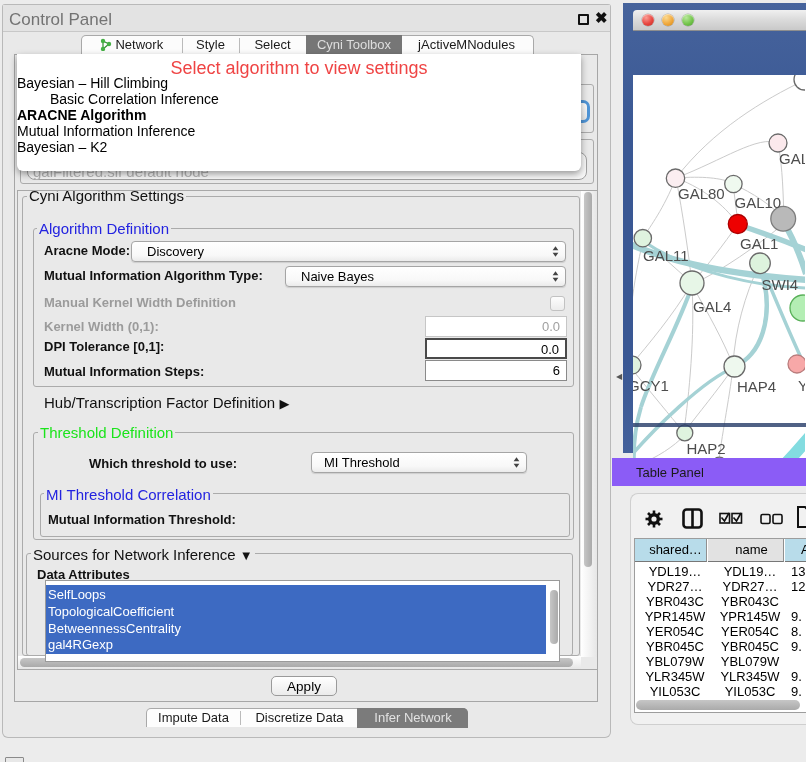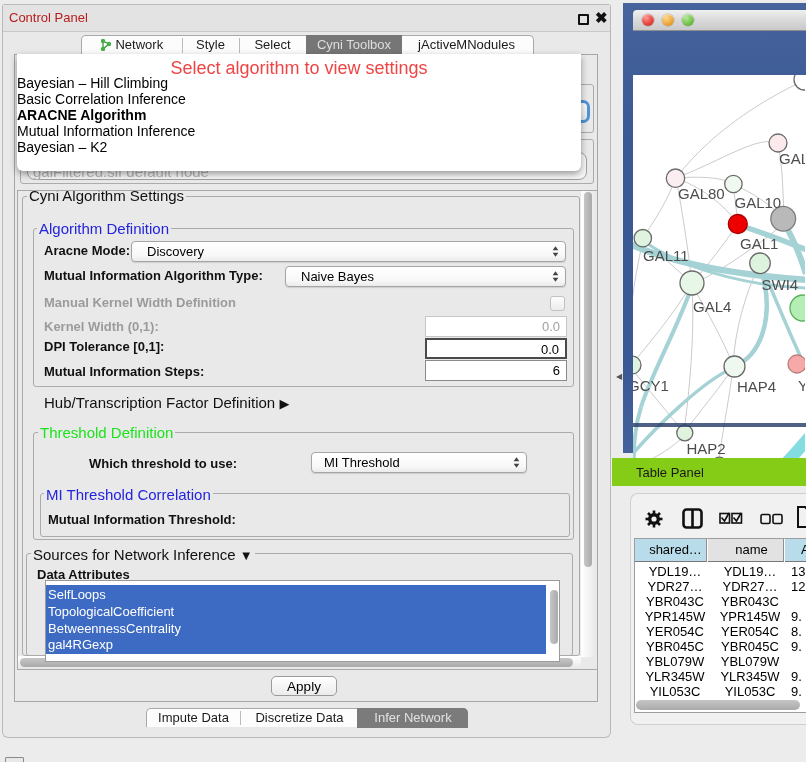--- a/index.html
+++ b/index.html
@@ -3,21 +3,21 @@
 <meta charset="utf-8">
 <style>
 * { margin:0; padding:0; box-sizing:border-box; }
 html,body { width:806px; height:762px; overflow:hidden; }
 body { font-family:"Liberation Sans", sans-serif; background:#ececec; position:relative; overflow:hidden; }
 .abs { position:absolute; }
 .b { font-weight:bold; }
 
 #cpanel { left:3px; top:5px; width:607px; height:732px; background:#e9e9e9; box-shadow:0 0 0 1px #b9b9b9; border-radius:2px 2px 5px 5px; }
 #titlebar { position:absolute; left:0; top:0; width:100%; height:27px; background:#e3e3e3; border-bottom:1px solid #c8c8c8; }
-#titlebar .t { position:absolute; left:6px; top:5px; font-size:13px; color:#b91c1c; }
+#titlebar .t { position:absolute; left:6px; top:5px; font-size:17px; color:#737373; }
 #btn-float { position:absolute; left:575px; top:9px; width:11px; height:11px; border:2px solid #111; border-radius:1px; }
 #btn-close { position:absolute; left:592px; top:4px; font-size:15px; font-weight:bold; color:#111; }
 
 .tabtx { position:absolute; top:32px; height:17px; font-size:13px; color:#1a1a1a; text-align:center; line-height:16px; }
 .btx { position:absolute; top:705px; height:17px; font-size:13px; color:#1a1a1a; text-align:center; line-height:16px; }
 
 .grp { position:absolute; border:1px solid #ababab; border-radius:3px; }
 .grp-lbl { position:absolute; background:#e9e9e9; padding:0 2px; font-size:15px; white-space:nowrap; }
 
 .combo { position:absolute; height:21px; border:1px solid #a5a5a5; border-radius:4px; background:linear-gradient(#ffffff,#f8f8f8 70%,#ebebeb); font-size:13px; color:#000; line-height:19px; padding-left:15px; box-shadow:0 1px 1px rgba(0,0,0,0.12); }
@@ -32,21 +32,21 @@
 #popup .it { position:absolute; left:0px; font-size:14px; color:#000; white-space:nowrap; }
 
 .thumbv { position:absolute; background:linear-gradient(90deg,#c6c6c6,#aaaaaa); border-radius:5px; }
 .thumbh { position:absolute; background:linear-gradient(#c6c6c6,#aaaaaa); border-radius:5px; }
 
 #netframe { left:623px; top:3px; width:183px; height:450px; background:linear-gradient(#46639c,#3a5894 30%,#3a5894 80%,#44619b); }
 #mactitle { position:absolute; left:10px; top:7px; width:173px; height:21px; background:linear-gradient(#f0f0f0,#dcdcdc 45%,#c9c9c9); border-bottom:1px solid #8e8e8e; border-radius:4px 0 0 0; }
 .light { position:absolute; top:4px; width:12px; height:12px; border-radius:50%; box-shadow:inset 0 1px 1px rgba(255,255,255,0.5), 0 0 0 0.5px rgba(0,0,0,0.25); }
 #canvas { position:absolute; left:10px; top:28px; width:197px; height:392px; background:#fff; overflow:hidden;margin-top:44px; }
 #canvshadow { position:absolute; left:10px; top:420px; width:173px; height:4px; background:#243a66; opacity:.8; }
-#tablepanelbar { left:612px; top:458px; width:194px; height:28px; background:#84cc16; }
+#tablepanelbar { left:612px; top:458px; width:194px; height:28px; background:#8b5cf6; }
 #tablepanelbar .t { position:absolute; left:24px; top:7px; font-size:13px; color:#1a1a1a; }
 #tablebox { left:630px; top:493px; width:176px; height:232px; background:#f1f1f1; border:1px solid #cfcfcf; border-radius:8px 0 0 8px; border-right:none; }
 #tableinner { position:absolute; left:3px; top:44px; width:173px; height:175px; background:#fff; border:1px solid #9d9d9d; border-right:none; }
 .hdr { position:absolute; top:0; height:23px; border-right:1px solid #909090; font-size:13px; text-align:center; line-height:22px; color:#000; border-bottom:1px solid #777; }
 .cell { position:absolute; font-size:13px; color:#000; text-align:center; white-space:nowrap; }
 </style>
 </head>
 <body>
 
 <div class="abs" id="cpanel">
@@ -147,21 +147,21 @@
   <div class="abs" style="left:354px; top:703px; width:111px; height:20px; background:#7b7b7b; border-radius:0 5px 0 0;"></div>
   <div class="btx" style="left:143px; width:95px;">Impute Data</div>
   <div class="btx" style="left:238px; width:117px;">Discretize Data</div>
   <div class="btx" style="left:355px; width:110px; color:#e2e2e2;">Infer Network</div>
 </div>
 
 <div class="abs" id="popupwrap" style="left:3px; top:5px; width:607px; height:735px; pointer-events:none;">
 <div id="popup">
   <div class="hint">Select algorithm to view settings</div>
   <div class="it" style="top:21px;">Bayesian – Hill Climbing</div>
-  <div class="it" style="top:37px;">Basic Correlation Inference</div>
+  <div class="it" style="top:37px;margin-left:33px;">Basic Correlation Inference</div>
   <div class="it b" style="top:53px;">ARACNE Algorithm</div>
   <div class="it" style="top:69px;">Mutual Information Inference</div>
   <div class="it" style="top:85px;">Bayesian – K2</div>
 </div>
 </div>
 
 <div class="abs" style="left:616px; top:372px; font-size:8px; color:#555;">◀</div>
 
 <div class="abs" id="netframe">
   <div id="mactitle">

